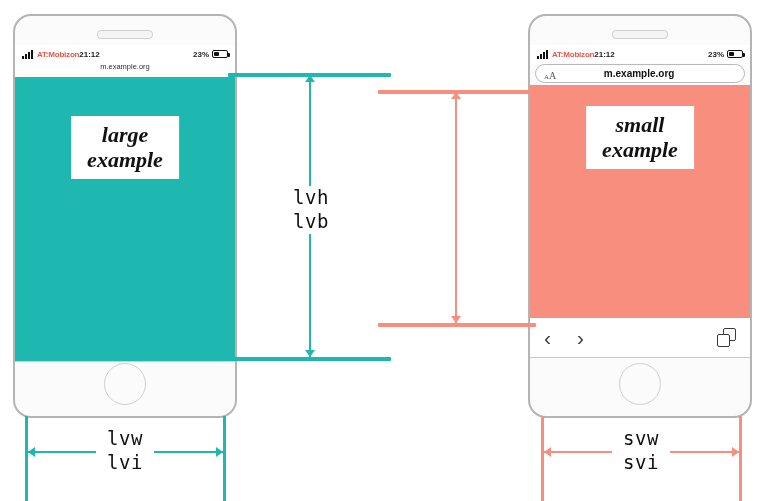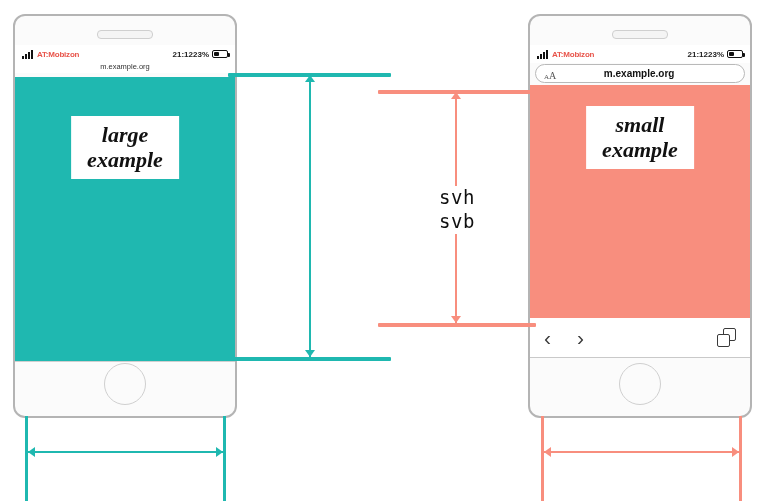--- a/index.html
+++ b/index.html
@@ -20,21 +20,21 @@
     left: 0; top: 0;
     width: 768px;
     height: 501px;
   }
 
   
   .phone {
     position: absolute;
     background: #fbfbfb;
     border: 2px solid #b4b4b4;
-    border-radius: 12px;
+    border-radius: 18px;
     box-sizing: border-box;
     overflow: hidden;
   }
   .phone-left  { left: 13px;  top: 14px; width: 224px; height: 404px; }
   .phone-right { left: 528px; top: 14px; width: 224px; height: 404px; }
 
   .speaker {
     position: absolute;
     top: 14px;
     left: 50%;
@@ -68,21 +68,21 @@
     box-sizing: border-box;
     display: flex;
     align-items: center;
     padding: 0 7px;
     font-size: 8px;
     font-weight: bold;
     color: #222;
     background: #ffffff;
   }
   .sb-left { display: flex; align-items: center; gap: 4px; flex: 0 0 auto; }
-  .sb-center { flex: 1; text-align: right; }
+  .sb-center { flex: 1; text-align: left; }
   .sb-right { display: flex; align-items: center; gap: 3px; flex: 0 0 auto; }
 
   .signal-bars { display: inline-flex; align-items: flex-end; gap: 1px; height: 9px; }
   .signal-bars i { display: block; width: 2px; background: #111; }
   .signal-bars i:nth-child(1) { height: 3px; }
   .signal-bars i:nth-child(2) { height: 5px; }
   .signal-bars i:nth-child(3) { height: 7px; }
   .signal-bars i:nth-child(4) { height: 9px; }
 
   .carrier { color: #e8544a; font-weight: bold; letter-spacing: -0.2px; }
@@ -368,34 +368,38 @@
 
     <div class="toolbar-sep"></div>
     <div class="home-button"></div>
   </div>
 
   <div class="tick" style="left:228px; top:73px; width:163px; background:#1FB8B0;"></div>
   <div class="tick" style="left:228px; top:357px; width:163px; background:#1FB8B0;"></div>
   <div class="vline" style="left:309px; top:75px; height:282px; background:#1FB8B0;"></div>
   <div class="arrow arrow-up" style="left:305px; top:75px; border-bottom:7px solid #1FB8B0;"></div>
   <div class="arrow arrow-down" style="left:305px; top:350px; border-top:7px solid #1FB8B0;"></div>
+  <div class="unit-label" style="left:283px; top:186px; width:56px;">lvh
+lvb</div>
 
   <div class="tick" style="left:378px; top:90px; width:158px; background:#F88E7E;"></div>
   <div class="tick" style="left:378px; top:323px; width:158px; background:#F88E7E;"></div>
   <div class="vline" style="left:455px; top:92px; height:231px; background:#F88E7E;"></div>
   <div class="arrow arrow-up" style="left:451px; top:92px; border-bottom:7px solid #F88E7E;"></div>
   <div class="arrow arrow-down" style="left:451px; top:316px; border-top:7px solid #F88E7E;"></div>
-  <div class="unit-label" style="left:429px; top:186px; width:56px;">svh
-svb</div>
 
   <div class="guide" style="left:25px; top:416px; height:85px; background:#1FB8B0;"></div>
   <div class="guide" style="left:223px; top:416px; height:85px; background:#1FB8B0;"></div>
   <div class="hline" style="left:27px; top:451px; width:197px; background:#1FB8B0;"></div>
   <div class="arrow arrow-left" style="left:28px; top:447px; border-right:7px solid #1FB8B0;"></div>
   <div class="arrow arrow-right" style="left:216px; top:447px; border-left:7px solid #1FB8B0;"></div>
+  <div class="unit-label" style="left:96px; top:427px; width:58px;">lvw
+lvi</div>
 
   <div class="guide" style="left:541px; top:416px; height:85px; background:#F88E7E;"></div>
   <div class="guide" style="left:739px; top:416px; height:85px; background:#F88E7E;"></div>
   <div class="hline" style="left:543px; top:451px; width:197px; background:#F88E7E;"></div>
   <div class="arrow arrow-left" style="left:544px; top:447px; border-right:7px solid #F88E7E;"></div>
   <div class="arrow arrow-right" style="left:732px; top:447px; border-left:7px solid #F88E7E;"></div>
+  <div class="unit-label" style="left:612px; top:427px; width:58px;">svw
+svi</div>
 
 </div>
 
 </body></html>

